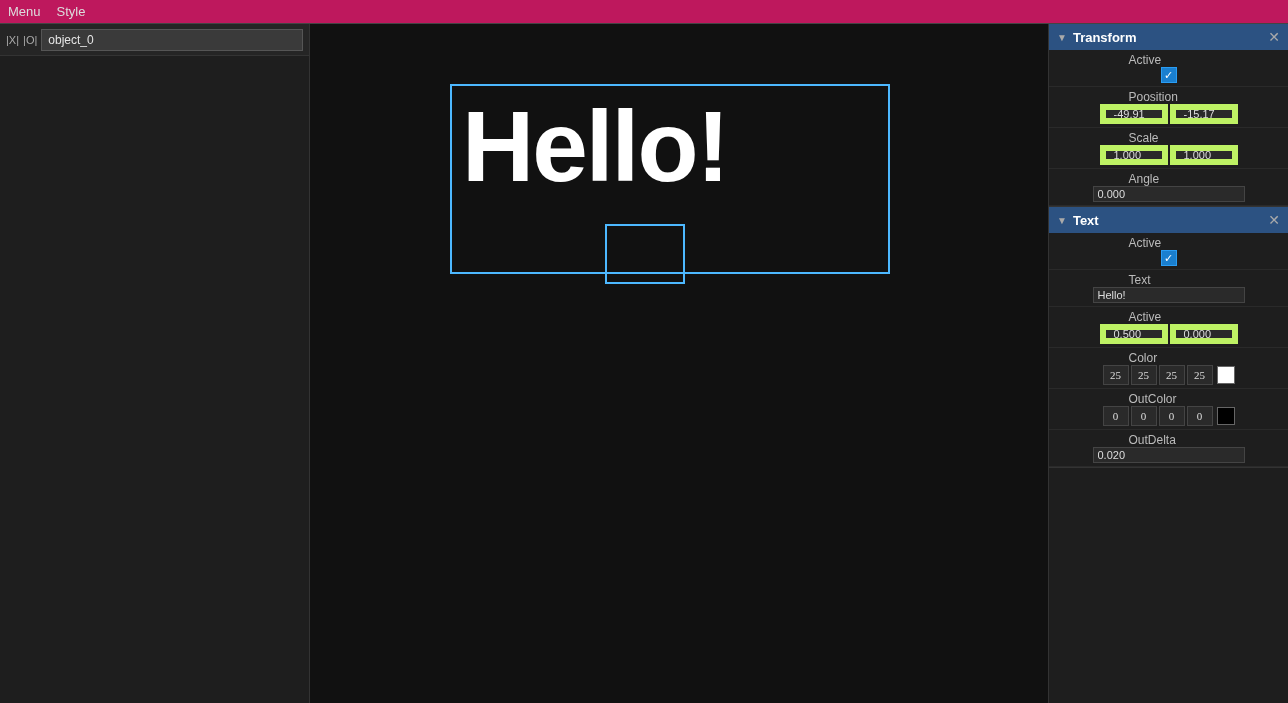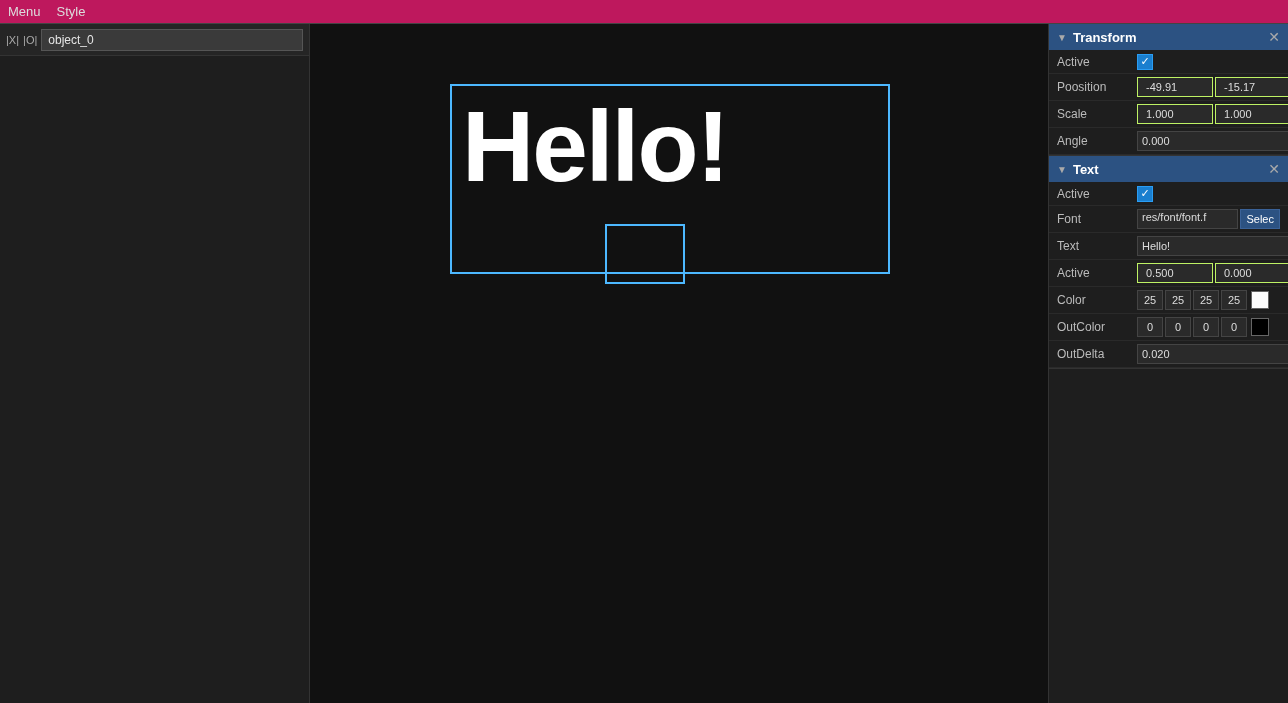--- a/index.html
+++ b/index.html
@@ -141,44 +141,45 @@
       font-size: 10px;
     }
 
     
     .prop-row {
       display: flex;
       align-items: center;
       padding: 3px 8px;
       min-height: 24px;
       border-bottom: 1px solid #2a2a2a;
+      flex-direction: column;
     }
     .prop-label {
       color: #bbb;
       width: 80px;
       font-size: 12px;
       flex-shrink: 0;
     }
     .prop-value-wide {
       background: #2a2a2a;
       border: 1px solid #444;
       color: #ddd;
       padding: 1px 4px;
       font-size: 11px;
       height: 20px;
       flex: 1;
     }
     .prop-value-half {
       background: #2a2a2a;
-      border: 1px solid #bef264;
+      border: 6px solid #bef264;
       color: #ddd;
       padding: 1px 8px;
       font-size: 11px;
       height: 20px;
-      width: 76px;
+      width: 68px;
     }
     .prop-values-group {
       display: flex;
       gap: 2px;
       flex: 1;
     }
     .color-swatch {
       width: 18px;
       height: 18px;
       border: 1px solid #666;
@@ -226,20 +227,21 @@
     }
     .color-num {
       background: #2a2a2a;
       border: 1px solid #444;
       color: #ddd;
       padding: 1px 3px;
       font-size: 11px;
       height: 20px;
       width: 26px;
       text-align: center;
+      font-family: Liberation Serif, serif;
     }
   </style>
 </head>
 <body>
 
 <div id="menubar">
   <span class="menu-item">Menu</span>
   <span class="menu-item">Style</span>
 </div>
 
@@ -301,27 +303,20 @@
         <span class="triangle-icon">▼</span>
         <span class="panel-header-title">Text</span>
         <span class="panel-close">✕</span>
       </div>
 
       <div class="prop-row">
         <span class="prop-label">Active</span>
         <div class="checkbox-blue">✓</div>
       </div>
 
-      <div class="prop-row">
-        <span class="prop-label">Font</span>
-        <div class="font-field-group">
-          <div class="font-path-field">res/font/font.f</div>
-          <button class="select-btn">Selec</button>
-        </div>
-      </div>
 
       <div class="prop-row">
         <span class="prop-label">Text</span>
         <input class="prop-value-wide" type="text" value="Hello!" style="">
       </div>
 
 
       <div class="prop-row">
         <span class="prop-label">Active</span>
         <div class="prop-values-group">

